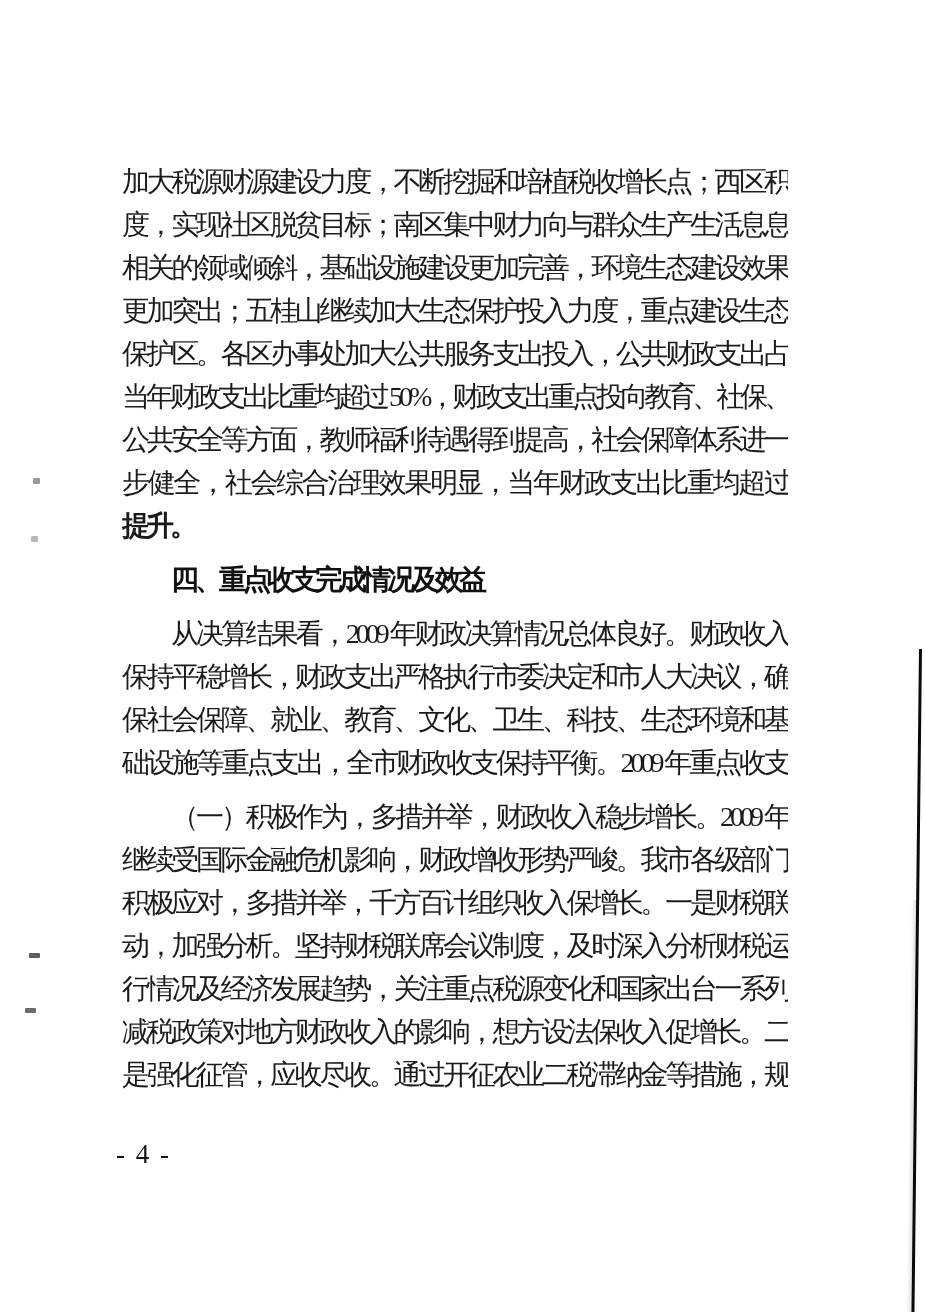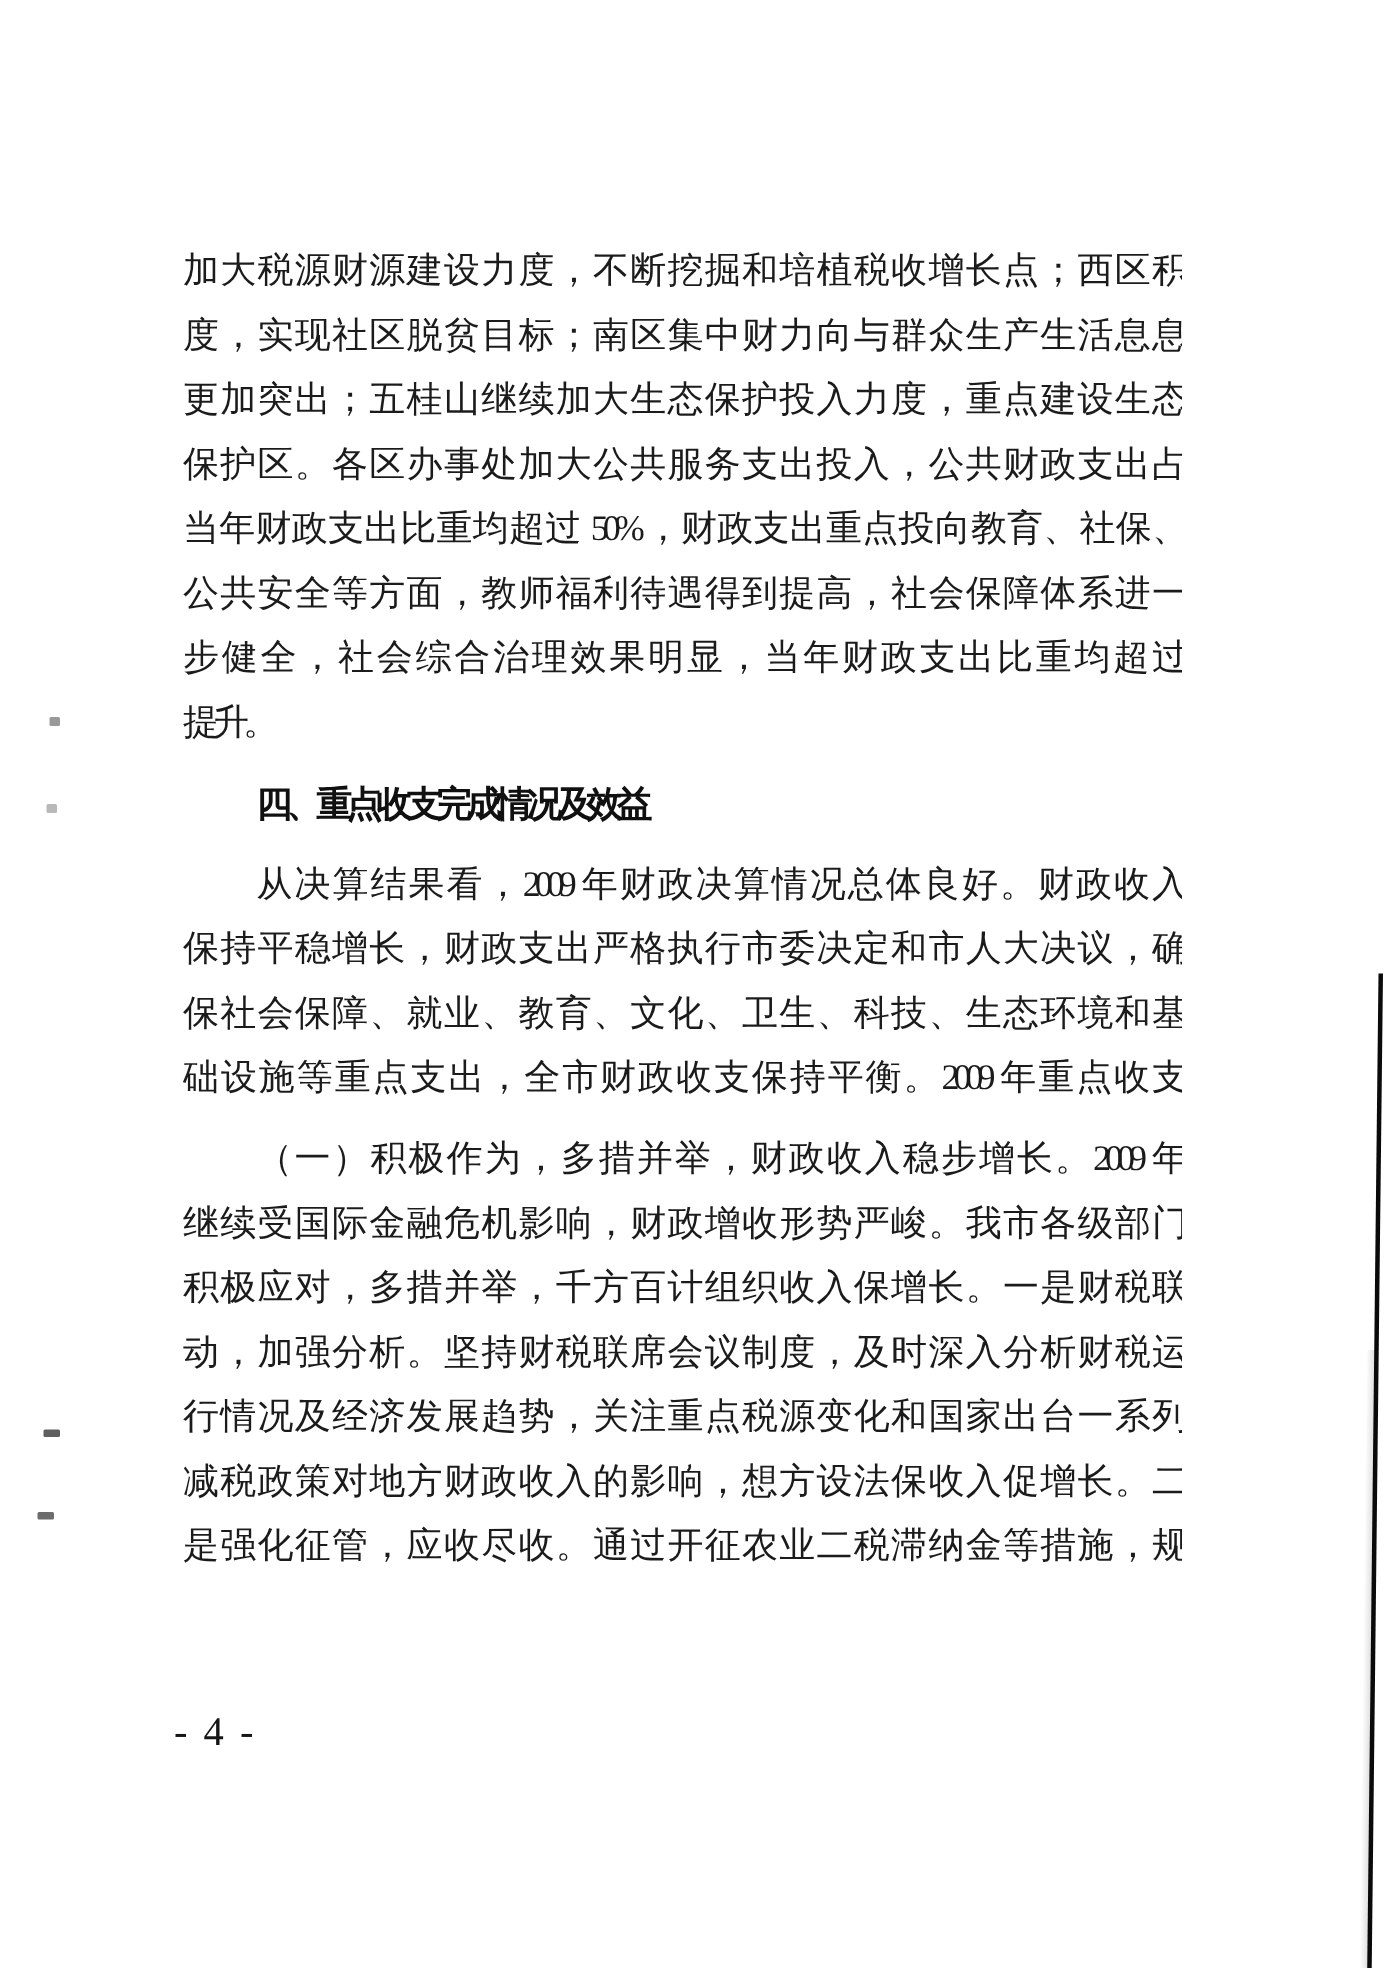--- a/index.html
+++ b/index.html
@@ -17,31 +17,32 @@
   
   .doc {
     position: absolute;
     left: 122px;
     top: 160px;
     width: 666px;
   }
   .ln {
     height: 43px;
     line-height: 43px;
-    font-size: 24px;
+    font-size: 28px;
     color: #1b1b1b;
     letter-spacing: -4px;
     text-align: justify;
     text-align-last: justify;
     overflow: hidden;
     white-space: nowrap;
   }
   .ln.short {
     text-align: right;
     text-align-last: left;
+    font-weight: bold;
   }
   .ln.ind {
     text-indent: 49px;
     margin-top: 11px;
   }
   .ln.head {
     font-family: "Liberation Sans", "DejaVu Sans", sans-serif;
     font-weight: bold;
     text-align: left;
     text-align-last: left;
@@ -87,20 +88,21 @@
   .speck.s2 { left: 31px; top: 536px; width: 7px; height: 6px; background: rgba(100,100,100,0.45); }
   .speck.s3 { left: 29px; top: 953px; width: 11px; height: 5px; background: rgba(40,40,40,0.75); }
   .speck.s4 { left: 25px; top: 1008px; width: 11px; height: 5px; background: rgba(45,45,45,0.7); }
 </style>
 </head>
 <body>
 
 <div class="doc">
   <div class="ln">加大税源财源建设力度，不断挖掘和培植税收增长点；西区积</div>
   <div class="ln">度，实现社区脱贫目标；南区集中财力向与群众生产生活息息</div>
+  <div class="ln">相关的领域倾斜，基础设施建设更加完善，环境生态建设效果</div>
   <div class="ln">更加突出；五桂山继续加大生态保护投入力度，重点建设生态</div>
   <div class="ln">保护区。各区办事处加大公共服务支出投入，公共财政支出占</div>
   <div class="ln">当年财政支出比重均超过 50%，财政支出重点投向教育、社保、</div>
   <div class="ln">公共安全等方面，教师福利待遇得到提高，社会保障体系进一</div>
   <div class="ln">步健全，社会综合治理效果明显，当年财政支出比重均超过</div>
   <div class="ln short">提升。</div>
   <div class="ln head ind">四、重点收支完成情况及效益</div>
   <div class="ln ind">从决算结果看，2009 年财政决算情况总体良好。财政收入</div>
   <div class="ln">保持平稳增长，财政支出严格执行市委决定和市人大决议，确</div>
   <div class="ln">保社会保障、就业、教育、文化、卫生、科技、生态环境和基</div>

